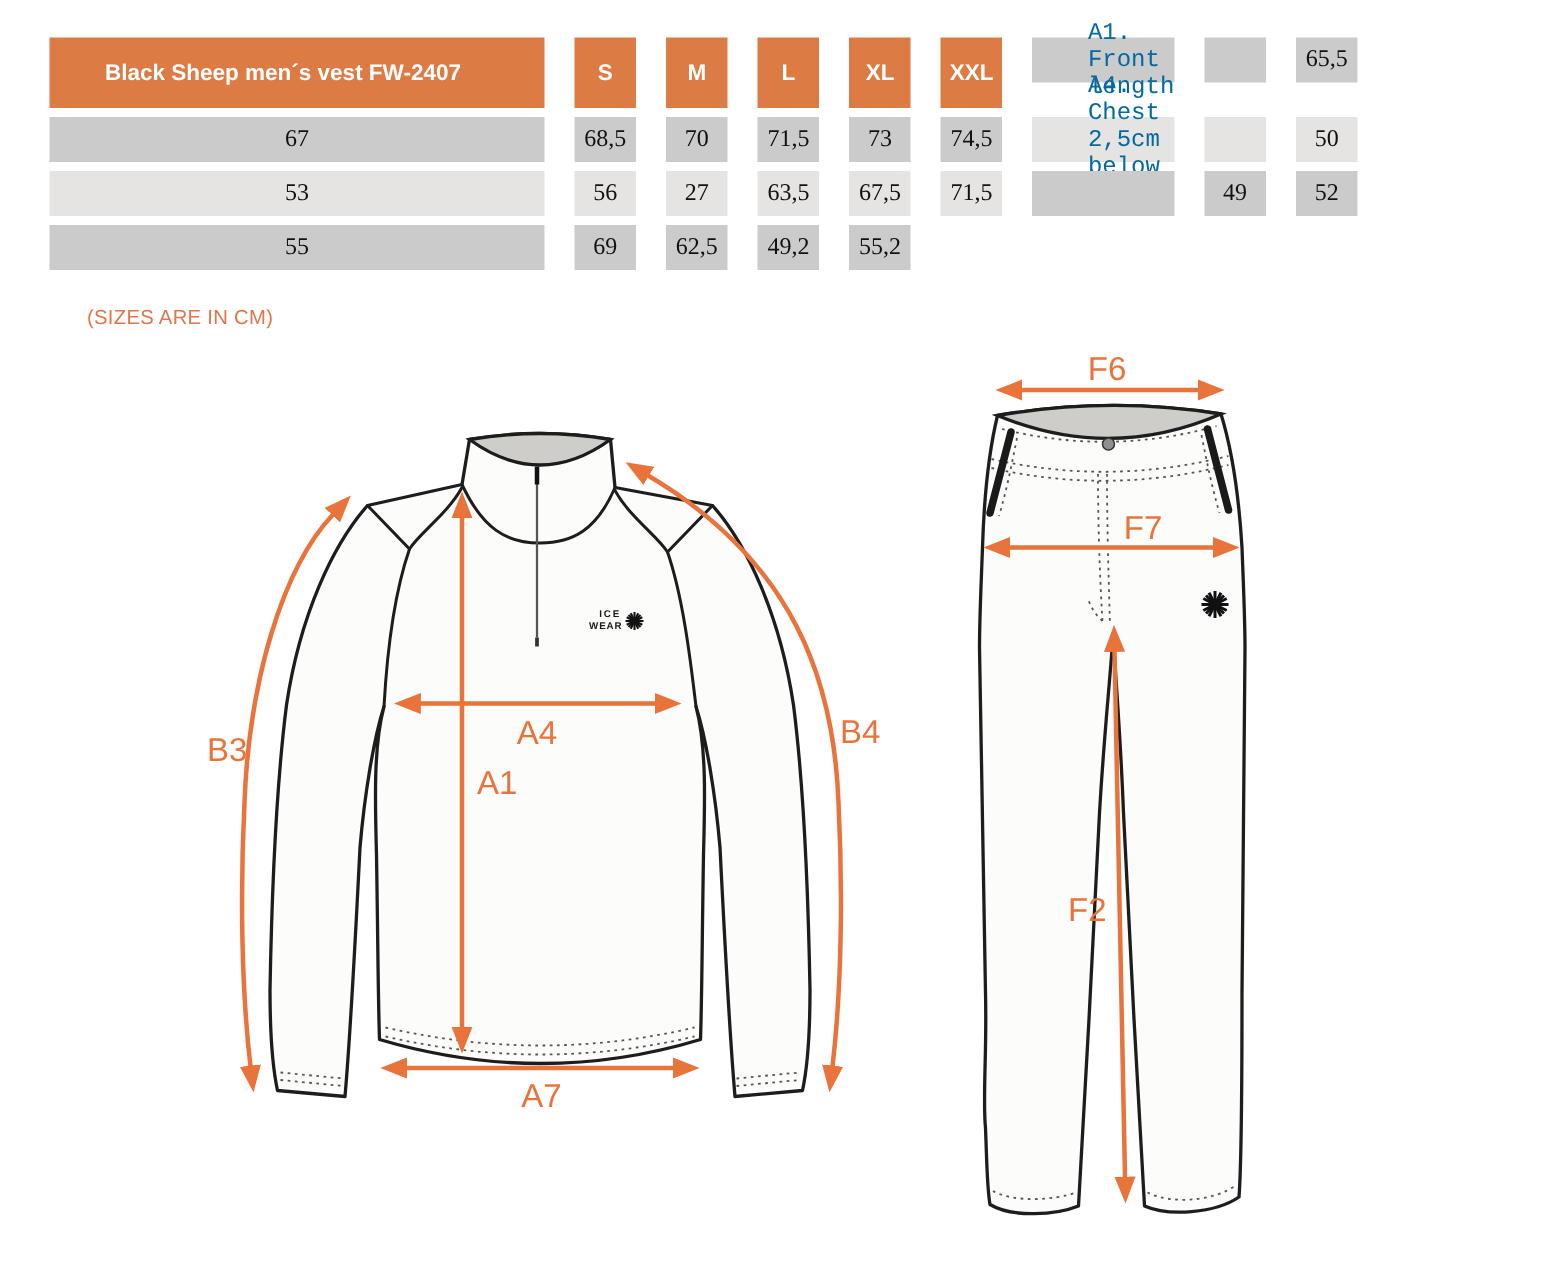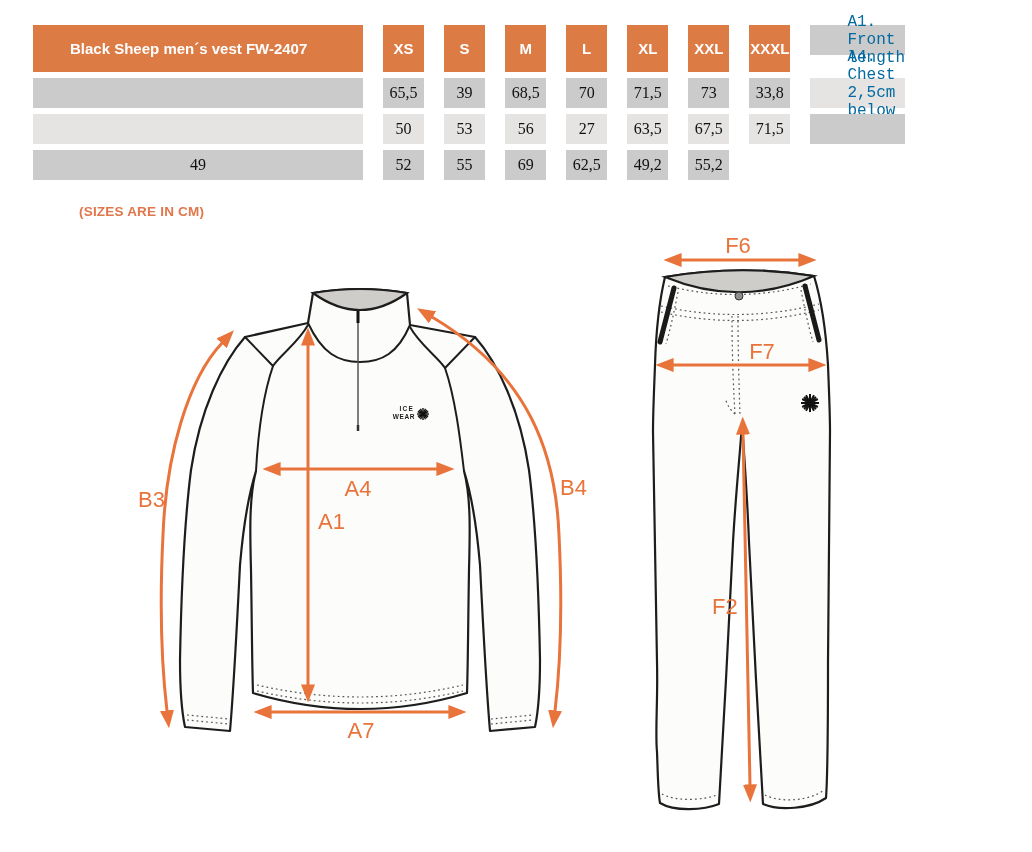--- a/index.html
+++ b/index.html
@@ -10,59 +10,57 @@
               display:grid;grid-template-columns:330px repeat(8,1fr);gap:6px 20px;border-radius:22px;}
   .cell{display:flex;align-items:center;justify-content:center;}
   .cell.hdr{background:#DD7B45;color:#ffffff;font-weight:bold;font-size:15px;height:47px;}
   .cell.product{justify-content:flex-start;padding-left:37px;font-size:15px;}
   .cell.val{height:30px;font-family:"Liberation Serif",serif;font-size:16px;color:#111;}
   .cell.rowlabel{justify-content:flex-start;padding-left:37px;height:30px;
                  font-family:Liberation Mono, monospace;font-size:16px;color:#0369a1;}
   .r-dark{background:#CBCBCB;}
   .r-light{background:#E5E4E2;}
   
-  .note{position:absolute;left:79px;top:204px;color:#E0764A;font-size:13.5px;
-        font-weight:700;letter-spacing:.2px;}
+  .note{position:absolute;left:58px;top:204px;color:#E0764A;font-size:13.5px;
+        font-weight:400;letter-spacing:.2px;}
   
   .vest-svg{position:absolute;left:130px;top:265px;}
   .pants-svg{position:absolute;left:630px;top:232px;}
   .garment{fill:#FCFCFA;stroke:#1d1d1d;stroke-width:2.2;stroke-linejoin:round;}
   .seam{fill:none;stroke:#1d1d1d;stroke-width:2;stroke-linecap:round;}
   .stitch{fill:none;stroke:#555;stroke-width:1.2;stroke-dasharray:1.8 3;}
   .grayfill{fill:#CFCDC9;stroke:#1d1d1d;stroke-width:2.2;}
   .arrow{fill:none;stroke:#E8743C;stroke-width:3;}
   .mlabel{font-family:"Liberation Sans",sans-serif;font-size:22px;fill:#E8743C;}
   .logo-txt{font-family:"Liberation Sans",sans-serif;font-weight:bold;fill:#1a1a1a;}
   .wedge{stroke:#1a1a1a;stroke-width:5;stroke-linecap:round;}
   .snow{stroke:#111;fill:#111;}
 </style>
 </head>
 <body>
 
 <div class="page">
 
   <div class="size-table">
     <div class="cell hdr product">Black Sheep men´s vest FW-2407</div>
-    <div class="cell hdr">XS</div>
     <div class="cell hdr">S</div>
     <div class="cell hdr">M</div>
     <div class="cell hdr">L</div>
     <div class="cell hdr">XL</div>
     <div class="cell hdr">XXL</div>
-    <div class="cell hdr">XXXL</div>
 
     <div class="cell rowlabel r-dark">A1. Front length</div>
     <div class="cell val r-dark"></div>
     <div class="cell val r-dark">65,5</div>
-    <div class="cell val r-dark">39</div>
+    <div class="cell val r-dark">67</div>
     <div class="cell val r-dark">68,5</div>
     <div class="cell val r-dark">70</div>
     <div class="cell val r-dark">71,5</div>
     <div class="cell val r-dark">73</div>
-    <div class="cell val r-dark">33,8</div>
+    <div class="cell val r-dark">74,5</div>
 
     <div class="cell rowlabel r-light">A4. Chest 2,5cm below armpit</div>
     <div class="cell val r-light"></div>
     <div class="cell val r-light">50</div>
     <div class="cell val r-light">53</div>
     <div class="cell val r-light">56</div>
     <div class="cell val r-light">27</div>
     <div class="cell val r-light">63,5</div>
     <div class="cell val r-light">67,5</div>
     <div class="cell val r-light">71,5</div>

